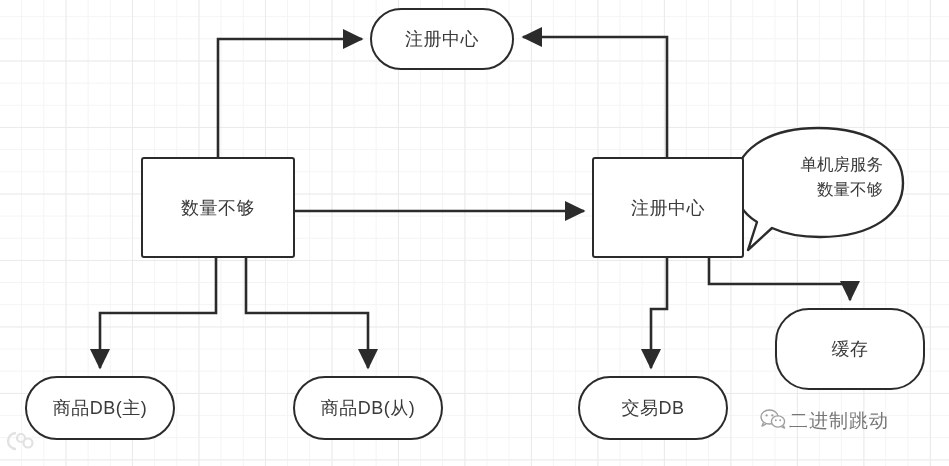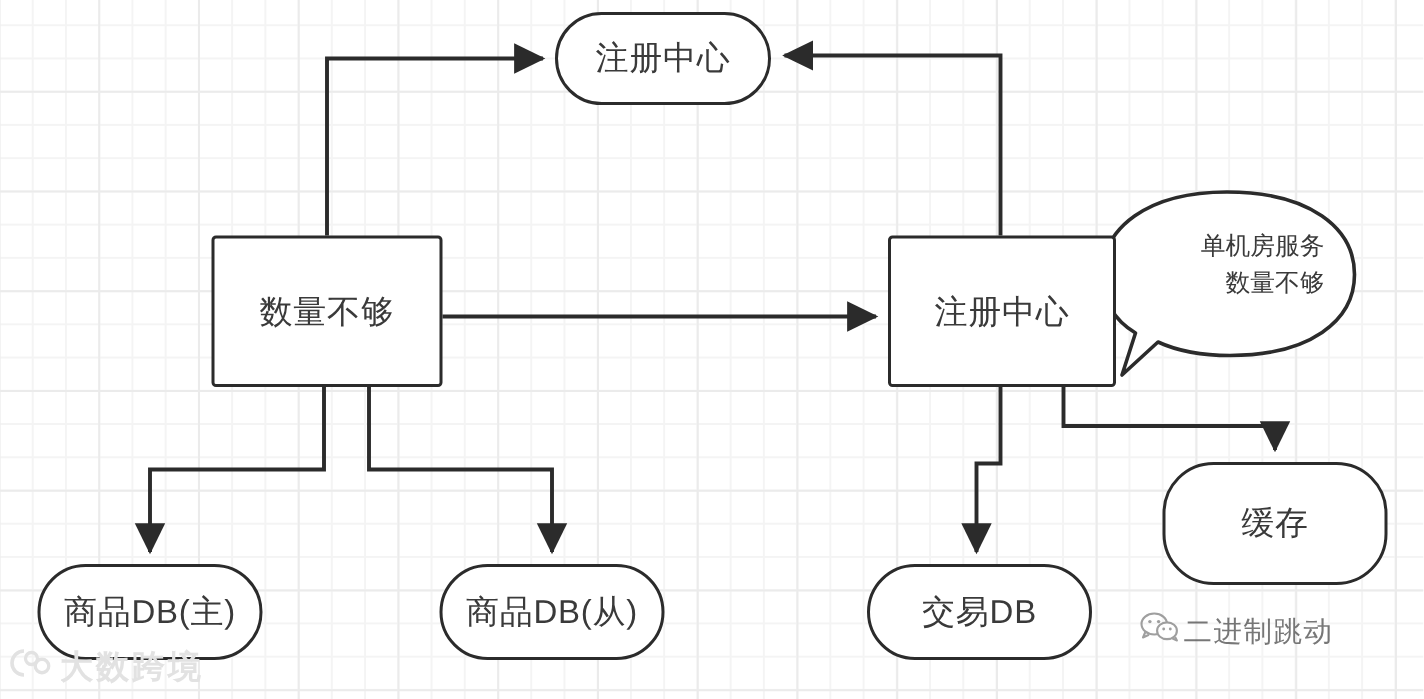--- a/index.html
+++ b/index.html
@@ -30,21 +30,21 @@
   }
   .node {
     position: absolute;
     box-sizing: border-box;
     background: #ffffff;
     border: 2.6px solid #2b2b2b;
     display: flex;
     align-items: center;
     justify-content: center;
     color: #3a3a3a;
-    font-size: 22px;
+    font-size: 18px;
     letter-spacing: 0.5px;
     white-space: nowrap;
   }
   .node.rect { border-radius: 3px; }
   .node.pill { border-radius: 34px; }
   .bubble-layer {
     position: absolute;
     left: 0; top: 0;
     width: 949px; height: 466px;
     pointer-events: none;
@@ -173,16 +173,15 @@
   </div>
 
   <div class="wm-left">
     <span>
       <svg width="30" height="22" viewBox="0 0 30 22" xmlns="http://www.w3.org/2000/svg">
         <path d="M12,3 A8,8 0 1 0 12,19" fill="none" stroke="#e2e2e2" stroke-width="2.4"></path>
         <circle cx="17" cy="8" r="4" fill="none" stroke="#e2e2e2" stroke-width="2.2"></circle>
         <circle cx="24" cy="13" r="4.5" fill="none" stroke="#e2e2e2" stroke-width="2.2"></circle>
       </svg>
     </span>
-    <span>大数跨境</span>
   </div>
 
 </div>
 
 </body></html>

